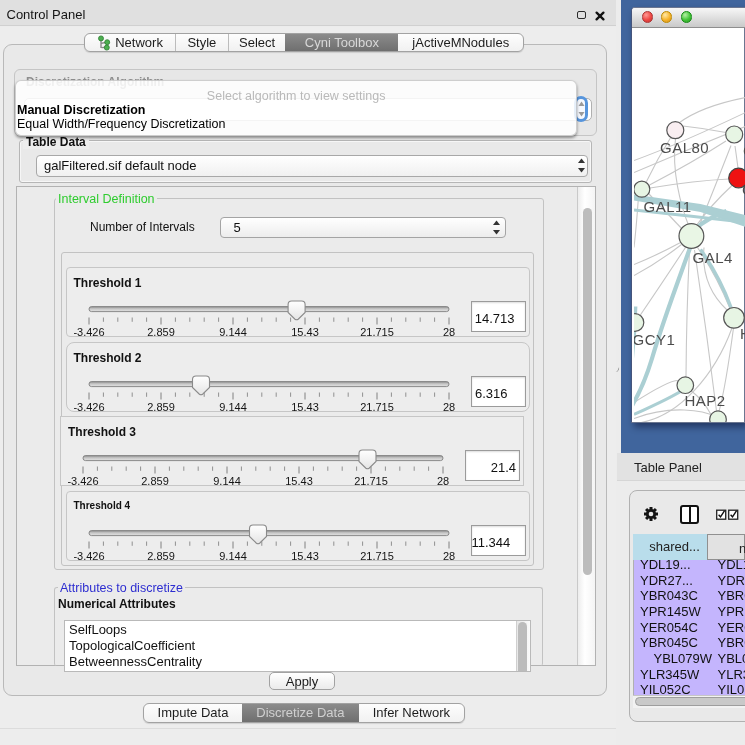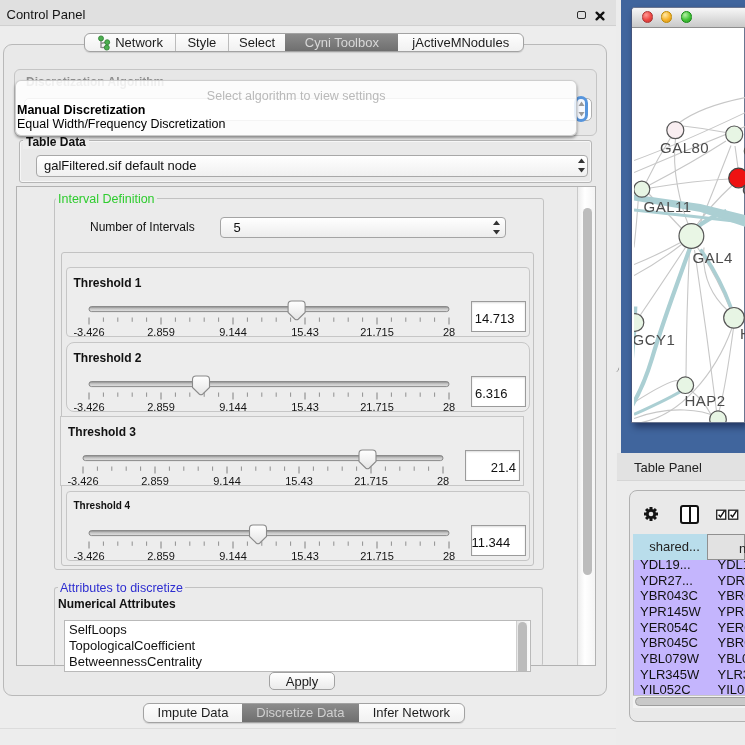--- a/index.html
+++ b/index.html
@@ -374,21 +374,21 @@
 <div style="position:absolute;left:6.5px;top:13.5px;font-size:13px;color:#111;line-height:14px">YDR27...</div>
 <div style="position:absolute;left:84px;top:13.5px;font-size:13px;color:#111;line-height:14px">YDR2</div>
 <div style="position:absolute;left:6.5px;top:29.2px;font-size:13px;color:#111;line-height:14px">YBR043C</div>
 <div style="position:absolute;left:84px;top:29.2px;font-size:13px;color:#111;line-height:14px">YBR0</div>
 <div style="position:absolute;left:6.5px;top:44.9px;font-size:13px;color:#111;line-height:14px">YPR145W</div>
 <div style="position:absolute;left:84px;top:44.9px;font-size:13px;color:#111;line-height:14px">YPR1</div>
 <div style="position:absolute;left:6.5px;top:60.6px;font-size:13px;color:#111;line-height:14px">YER054C</div>
 <div style="position:absolute;left:84px;top:60.6px;font-size:13px;color:#111;line-height:14px">YER0</div>
 <div style="position:absolute;left:6.5px;top:76.3px;font-size:13px;color:#111;line-height:14px">YBR045C</div>
 <div style="position:absolute;left:84px;top:76.3px;font-size:13px;color:#111;line-height:14px">YBR0</div>
-<div style="position:absolute;left:7px;top:92.0px;font-size:13px;color:#111;line-height:14px">YBL079W</div>
+<div style="position:absolute;left:20px;top:92.0px;font-size:13px;color:#111;line-height:14px">YBL079W</div>
 <div style="position:absolute;left:84px;top:92.0px;font-size:13px;color:#111;line-height:14px">YBL0</div>
 <div style="position:absolute;left:6.5px;top:107.7px;font-size:13px;color:#111;line-height:14px">YLR345W</div>
 <div style="position:absolute;left:84px;top:107.7px;font-size:13px;color:#111;line-height:14px">YLR3</div>
 <div style="position:absolute;left:6.5px;top:123.4px;font-size:13px;color:#111;line-height:14px">YIL052C</div>
 <div style="position:absolute;left:84px;top:123.4px;font-size:13px;color:#111;line-height:14px">YIL0</div>
 </div>
 <div class="ab" style="left:632.5px;top:694.5px;width:112.5px;height:13px;background:#f2f2f2;border-top:1px solid #c6c6c6"></div>
 <div class="ab" style="left:634.5px;top:696.5px;width:115px;height:9px;background:#c9c9c9;border:1px solid #9e9e9e;border-radius:4.5px"></div>
 </div>
 </body></html>

